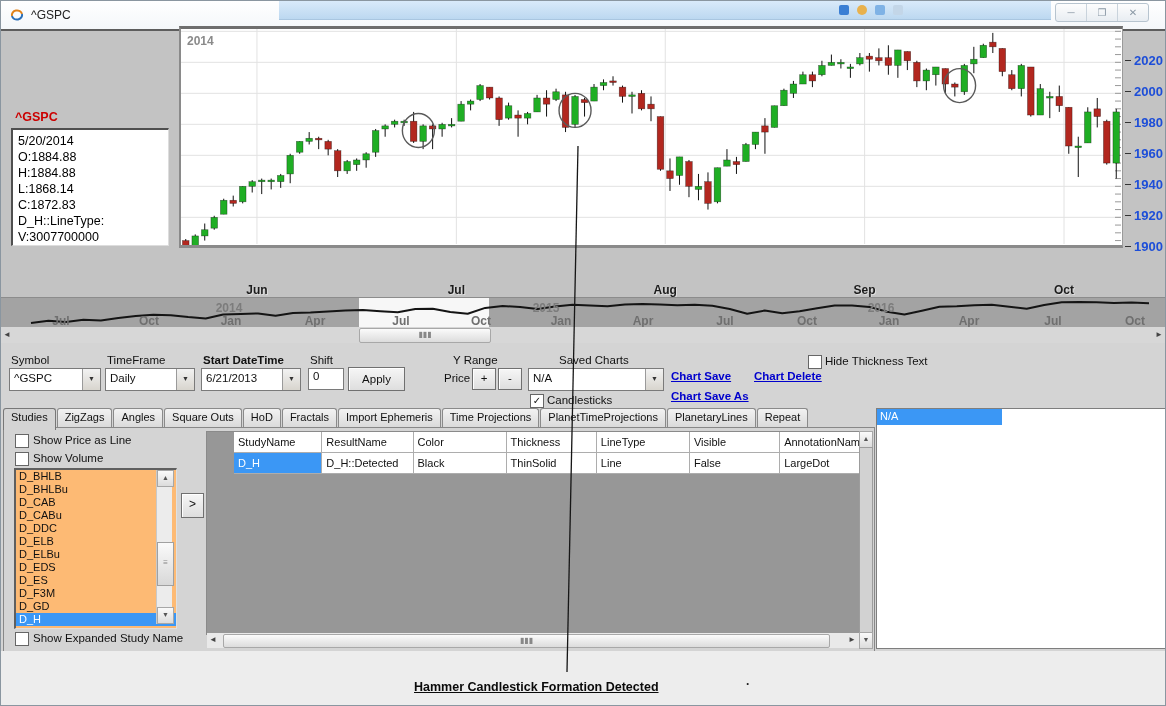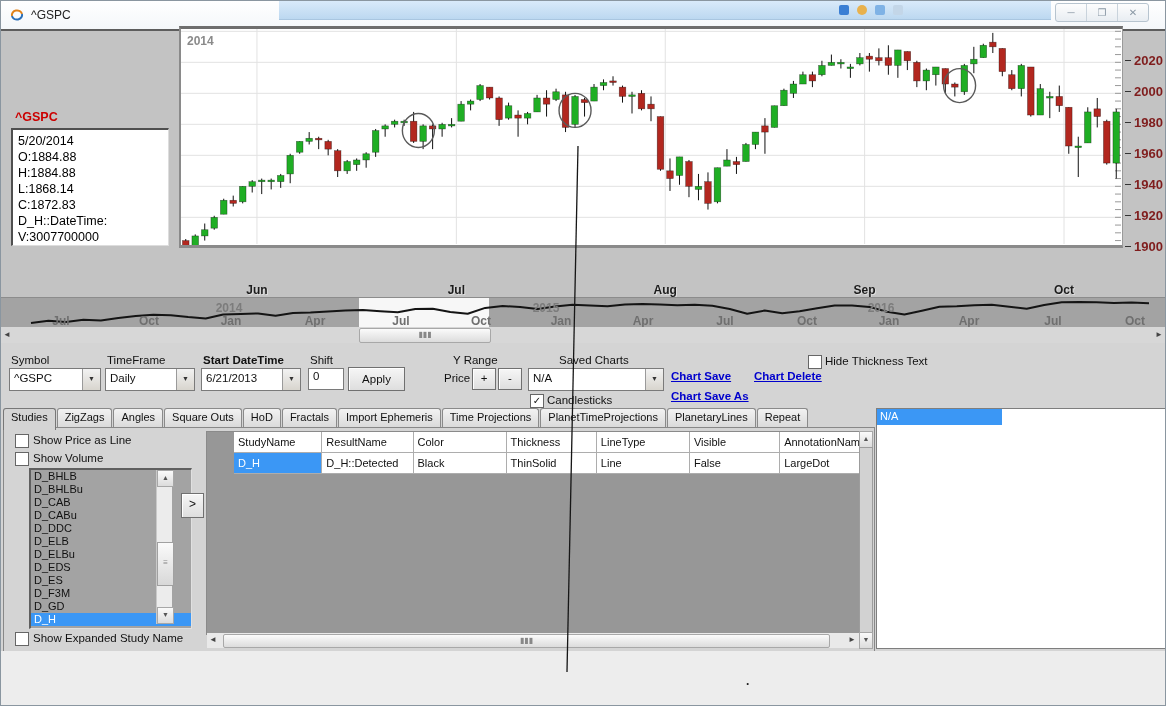--- a/index.html
+++ b/index.html
@@ -17,21 +17,21 @@
   .winbtn{flex:1;display:flex;align-items:center;justify-content:center;color:#8a98a5;
           font-size:10px;border-right:1px solid #c9d3dc;cursor:default;}
   .winbtn:last-child{border-right:none;}
   
   #chart-panel{left:0;top:28px;width:100%;height:314px;background:#c3c3c3;border-top:2px solid #5d5d5d;}
   #chart-title{left:0;top:5px;width:100%;text-align:center;font-weight:bold;font-size:15px;color:#2e2e2e;
                text-shadow:1px 1px 0 #e9e9e9;letter-spacing:1px;}
   #plot{left:178px;top:25px;width:941px;height:216px;background:#ffffff;
         border-top:3px solid #6e6e6e;border-left:2px solid #8a8a8a;border-right:1px solid #9a9a9a;border-bottom:3px solid #8a8a8a;}
   #year-in-plot{left:186px;top:33px;color:#8a8a8a;font-weight:bold;font-size:12px;}
-  .ylab{display:flex;align-items:center;height:14px;color:#7f1d1d;font-size:13px;font-weight:bold;}
+  .ylab{display:flex;align-items:center;height:14px;color:#1d4ed8;font-size:13px;font-weight:bold;}
   .ylab .dash{width:6px;height:1px;background:#333;margin-right:3px;}
   .xmonth{transform:translateX(-50%);font-weight:bold;font-size:12px;color:#1c1c1c;text-shadow:1px 1px 0 #dedede;}
   
   #tl{left:0;top:296px;width:1164px;height:30px;background:#a3a3a3;border-top:1px solid #8c8c8c;}
   #tl-sel{left:358px;top:0;width:130px;height:30px;background:#f7f7f7;}
   .tl-year{position:absolute;top:3px;transform:translateX(-50%);color:#7c7c7c;font-weight:bold;font-size:12px;}
   .tl-month{position:absolute;top:16px;transform:translateX(-50%);color:#6f6f6f;font-weight:bold;font-size:12px;}
   #tl-scroll{left:0;top:326px;width:1164px;height:16px;background:#d7d7d7;}
   #tl-thumb{left:358px;top:1px;width:130px;height:13px;background:linear-gradient(#fbfbfb,#dcdcdc);
             border:1px solid #a8a8a8;border-radius:2px;text-align:center;color:#888;font-size:8px;line-height:12px;}
@@ -50,21 +50,21 @@
   .cb{position:absolute;width:12px;height:12px;background:#fff;border:1px solid #666;
       font-size:10px;line-height:11px;text-align:center;color:#111;}
   
   #tabstrip{left:2px;top:407px;width:1160px;height:24px;}
   .tab{display:inline-block;height:17px;padding:2px 7px 0 7px;margin-right:1px;font-size:11px;
        border:1px solid #8a8a8a;border-bottom:none;border-radius:3px 3px 0 0;
        background:linear-gradient(#f2f2f2,#d9d9d9);color:#111;}
   .tab.active{background:#d4d4d4;height:19px;position:relative;z-index:2;font-weight:normal;border-color:#777;}
   #tabpanel{left:2px;top:426px;width:870px;height:224px;background:#d4d4d4;border:1px solid #888;}
   .cb-label{position:absolute;font-size:11.5px;color:#111;}
-  #studylist{left:28px;top:467px;width:160px;height:158px;background:#a3a3a3;
+  #studylist{left:13px;top:467px;width:160px;height:158px;background:#fdba74;
              border-top:2px solid #5f5f5f;border-left:2px solid #5f5f5f;border-right:1px solid #e0e0e0;border-bottom:1px solid #e0e0e0;overflow:hidden;}
   .litem{height:13px;padding:0 0 0 3px;font-size:11px;line-height:13px;color:#111;white-space:nowrap;}
   .litem.sel{background:#3b97f5;color:#fff;}
   #list-vscroll{left:155px;top:469px;width:15px;height:154px;background:#ececec;border-left:1px solid #c9c9c9;}
   .sbtn{position:absolute;left:0;width:15px;height:15px;background:linear-gradient(#fafafa,#dcdcdc);
         border:1px solid #a7a7a7;color:#555;font-size:7px;text-align:center;line-height:13px;}
   #list-thumb{position:absolute;left:0;top:72px;width:15px;height:42px;background:linear-gradient(#fafafa,#d8d8d8);
               border:1px solid #a0a0a0;color:#888;font-size:8px;text-align:center;line-height:40px;}
   #movebtn{left:180px;top:492px;width:21px;height:23px;font-size:12px;line-height:21px;}
   
@@ -405,21 +405,21 @@
       </svg>
   </div>
   <div id="year-in-plot" class="abs">2014</div>
   <div id="sym-label" class="abs">^GSPC</div>
   <div id="infobox" class="abs">
       <div class="infoline">5/20/2014</div>
       <div class="infoline">O:1884.88</div>
       <div class="infoline">H:1884.88</div>
       <div class="infoline">L:1868.14</div>
       <div class="infoline">C:1872.83</div>
-      <div class="infoline">D_H::DateTime:</div>
+      <div class="infoline">D_H::LineType:</div>
       <div class="infoline">V:3007700000</div>
     </div>
 
   <div id="tl" class="abs">
     <div id="tl-sel" class="abs"></div>
     <svg id="tlsvg" class="abs" style="left:0;top:0;" width="1164" height="30">
         <polyline points="30.0,24.9 47.5,22.7 64.9,23.9 82.4,21.8 99.9,22.4 117.3,19.9 134.8,18.1 152.3,16.8 169.8,17.2 187.2,19.1 204.7,20.4 222.2,16.6 239.6,16.0 257.1,15.5 274.6,17.8 292.0,15.1 309.5,14.5 327.0,13.5 344.4,12.6 361.9,12.0 379.4,13.3 396.8,14.3 414.3,10.9 431.8,10.7 449.3,14.1 466.7,15.8 484.2,9.9 501.7,8.0 519.1,8.9 536.6,11.0 554.1,8.4 571.5,6.8 589.0,7.4 606.5,8.2 623.9,6.4 641.4,5.9 658.9,6.6 676.3,7.2 693.8,6.8 711.3,7.8 728.8,11.0 746.2,15.7 763.7,12.6 781.2,15.3 798.6,13.3 816.1,10.3 833.6,7.6 851.0,7.4 868.5,8.9 886.0,13.7 903.4,16.4 920.9,12.8 938.4,8.8 955.8,8.2 973.3,7.2 990.8,6.8 1008.3,8.8 1025.7,10.7 1043.2,7.0 1060.7,4.2 1078.1,4.0 1095.6,4.3 1113.1,4.9 1130.5,4.5 1148.0,5.3" fill="none" stroke="#141414" stroke-width="2" stroke-linejoin="round"></polyline>
       </svg>
   <div class="tl-year" style="left: 228px;">2014</div>
       <div class="tl-year" style="left: 545px;">2015</div>
@@ -549,18 +549,19 @@
     <div class="sbtn" style="top:0;width:12px;">▲</div>
     <div id="vthumb"></div>
     <div class="sbtn" style="bottom:0;width:12px;">▼</div>
   </div>
 
   <div id="rightpanel" class="abs">
     <div id="rp-row">N/A</div>
   </div>
 
   <div id="bottomarea" class="abs"></div>
+  <span id="anno-text" class="abs">Hammer Candlestick Formation Detected</span>
   <span id="stray-dot" class="abs">.</span>
 
   <svg id="overlay" class="abs" style="left:0;top:0;pointer-events:none;" width="1164" height="704">
       <line x1="577" y1="145" x2="566" y2="671" stroke="#161616" stroke-width="1.3"></line>
     </svg>
 </div>
 
 </body></html>

